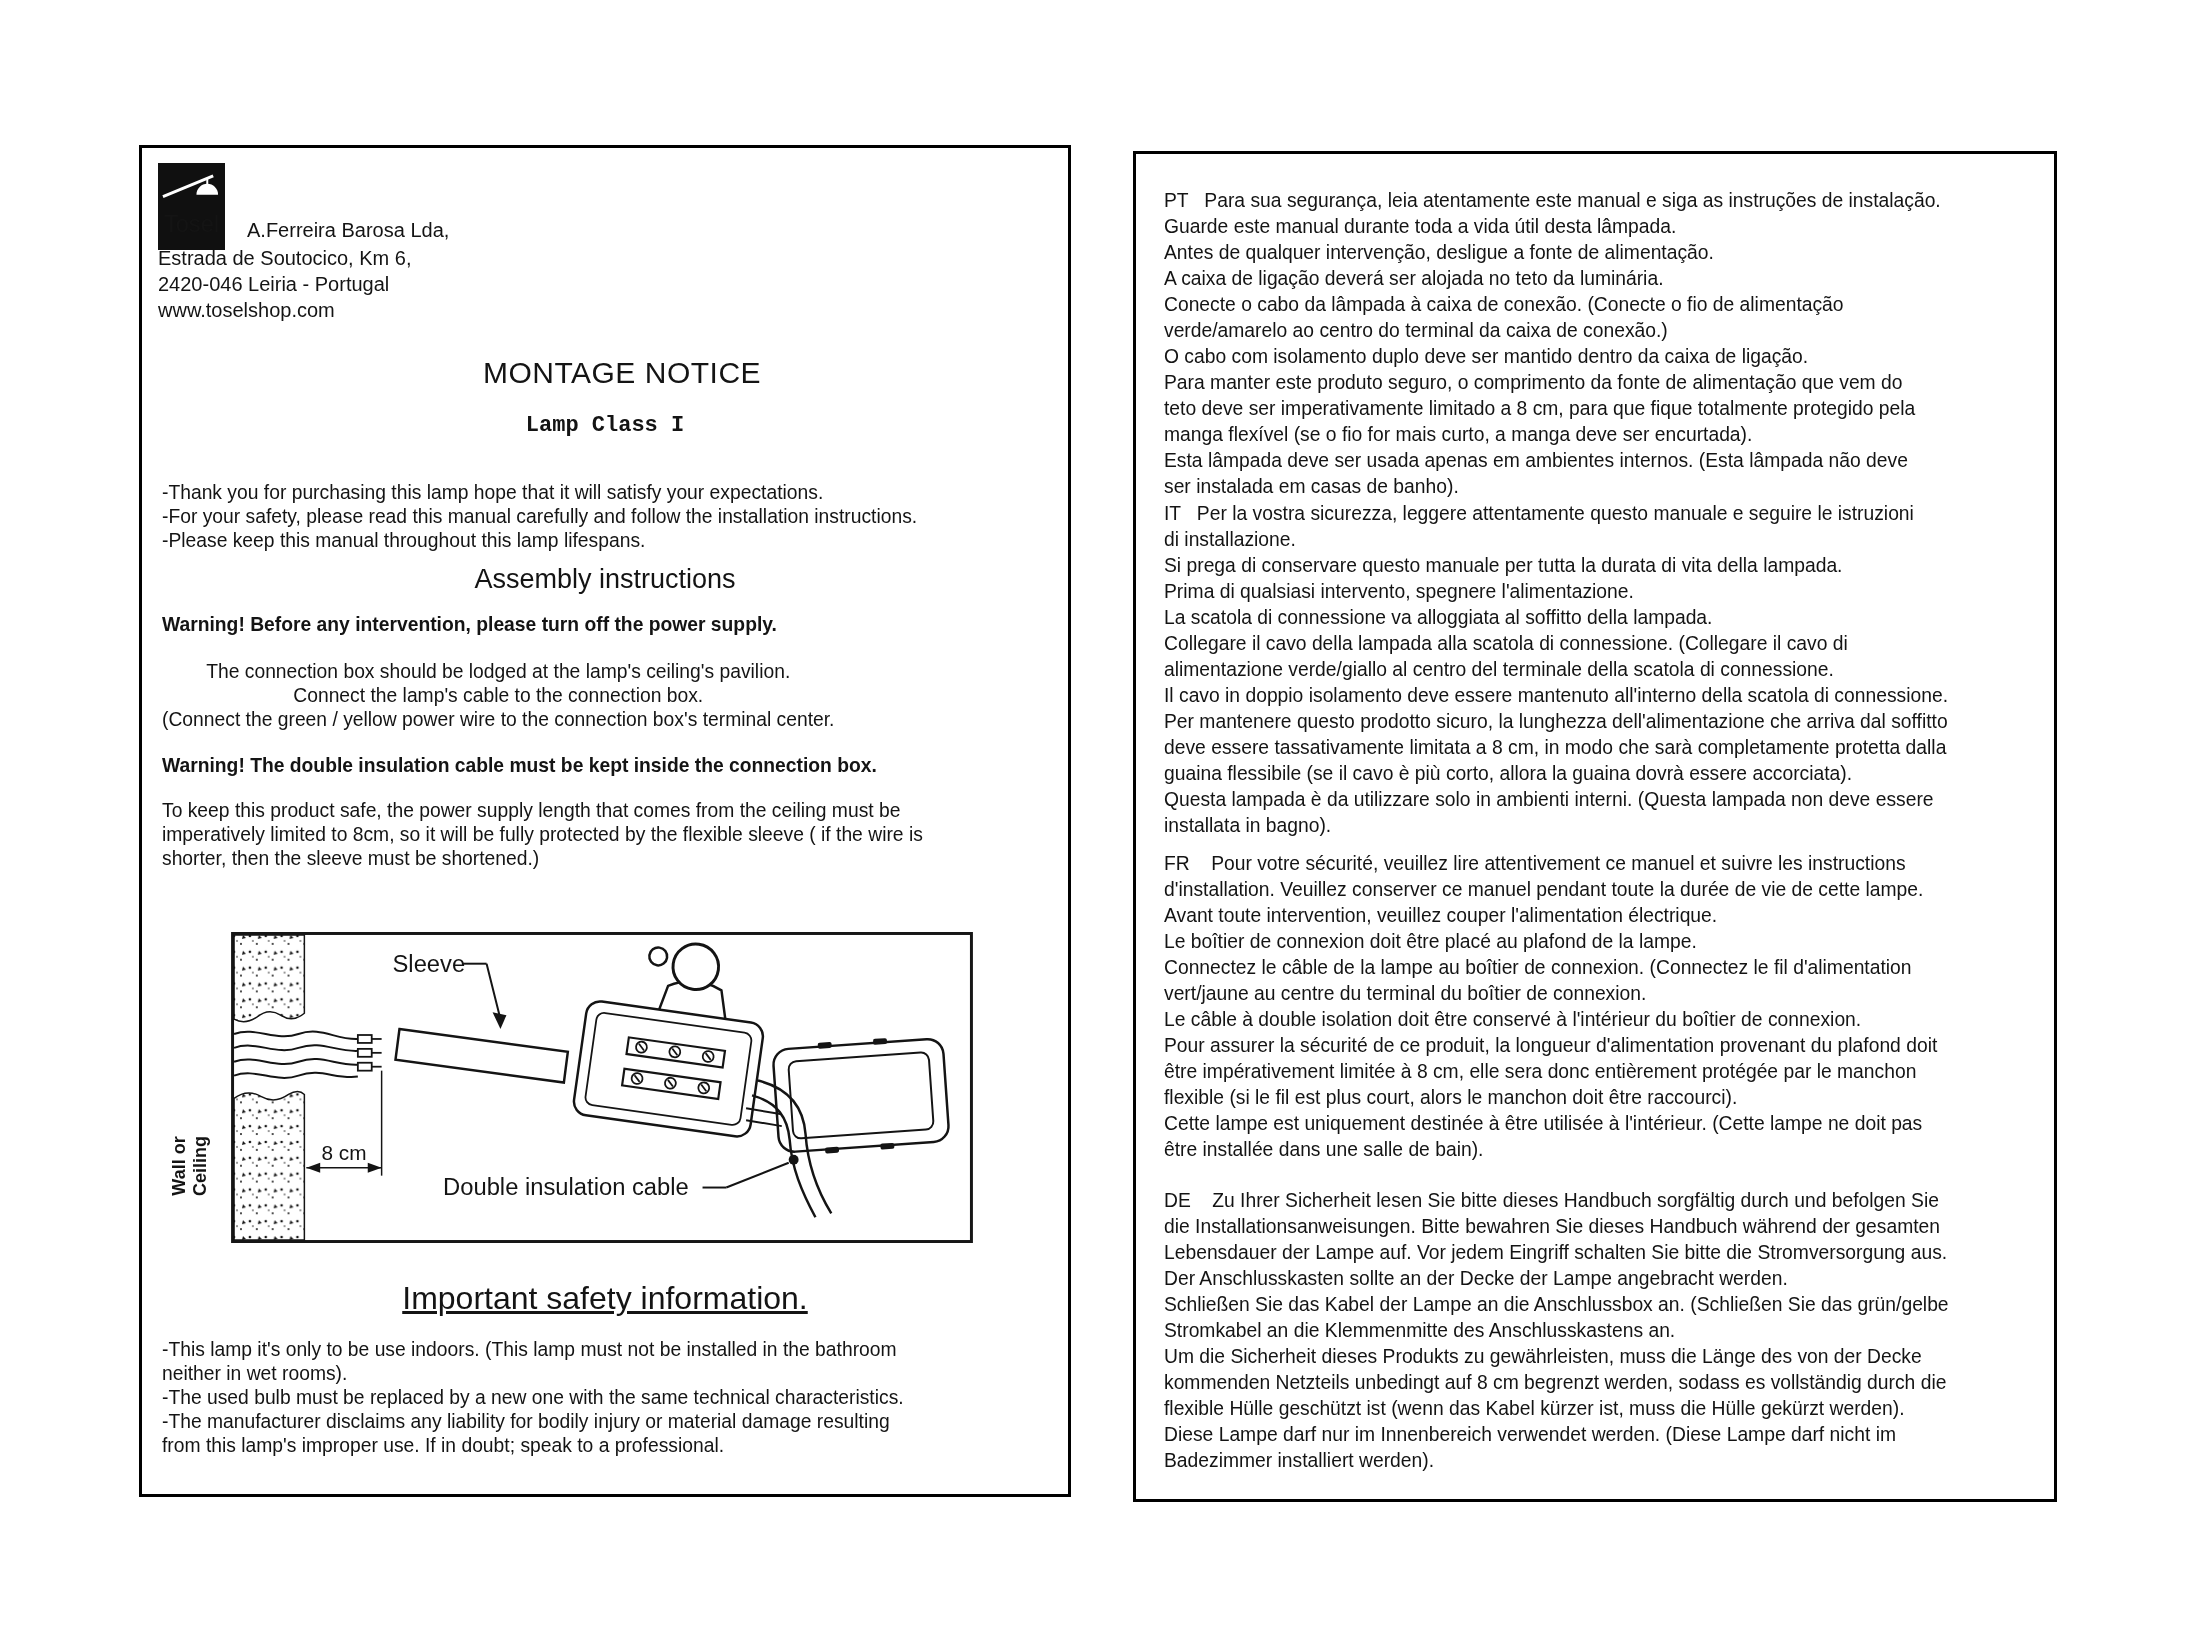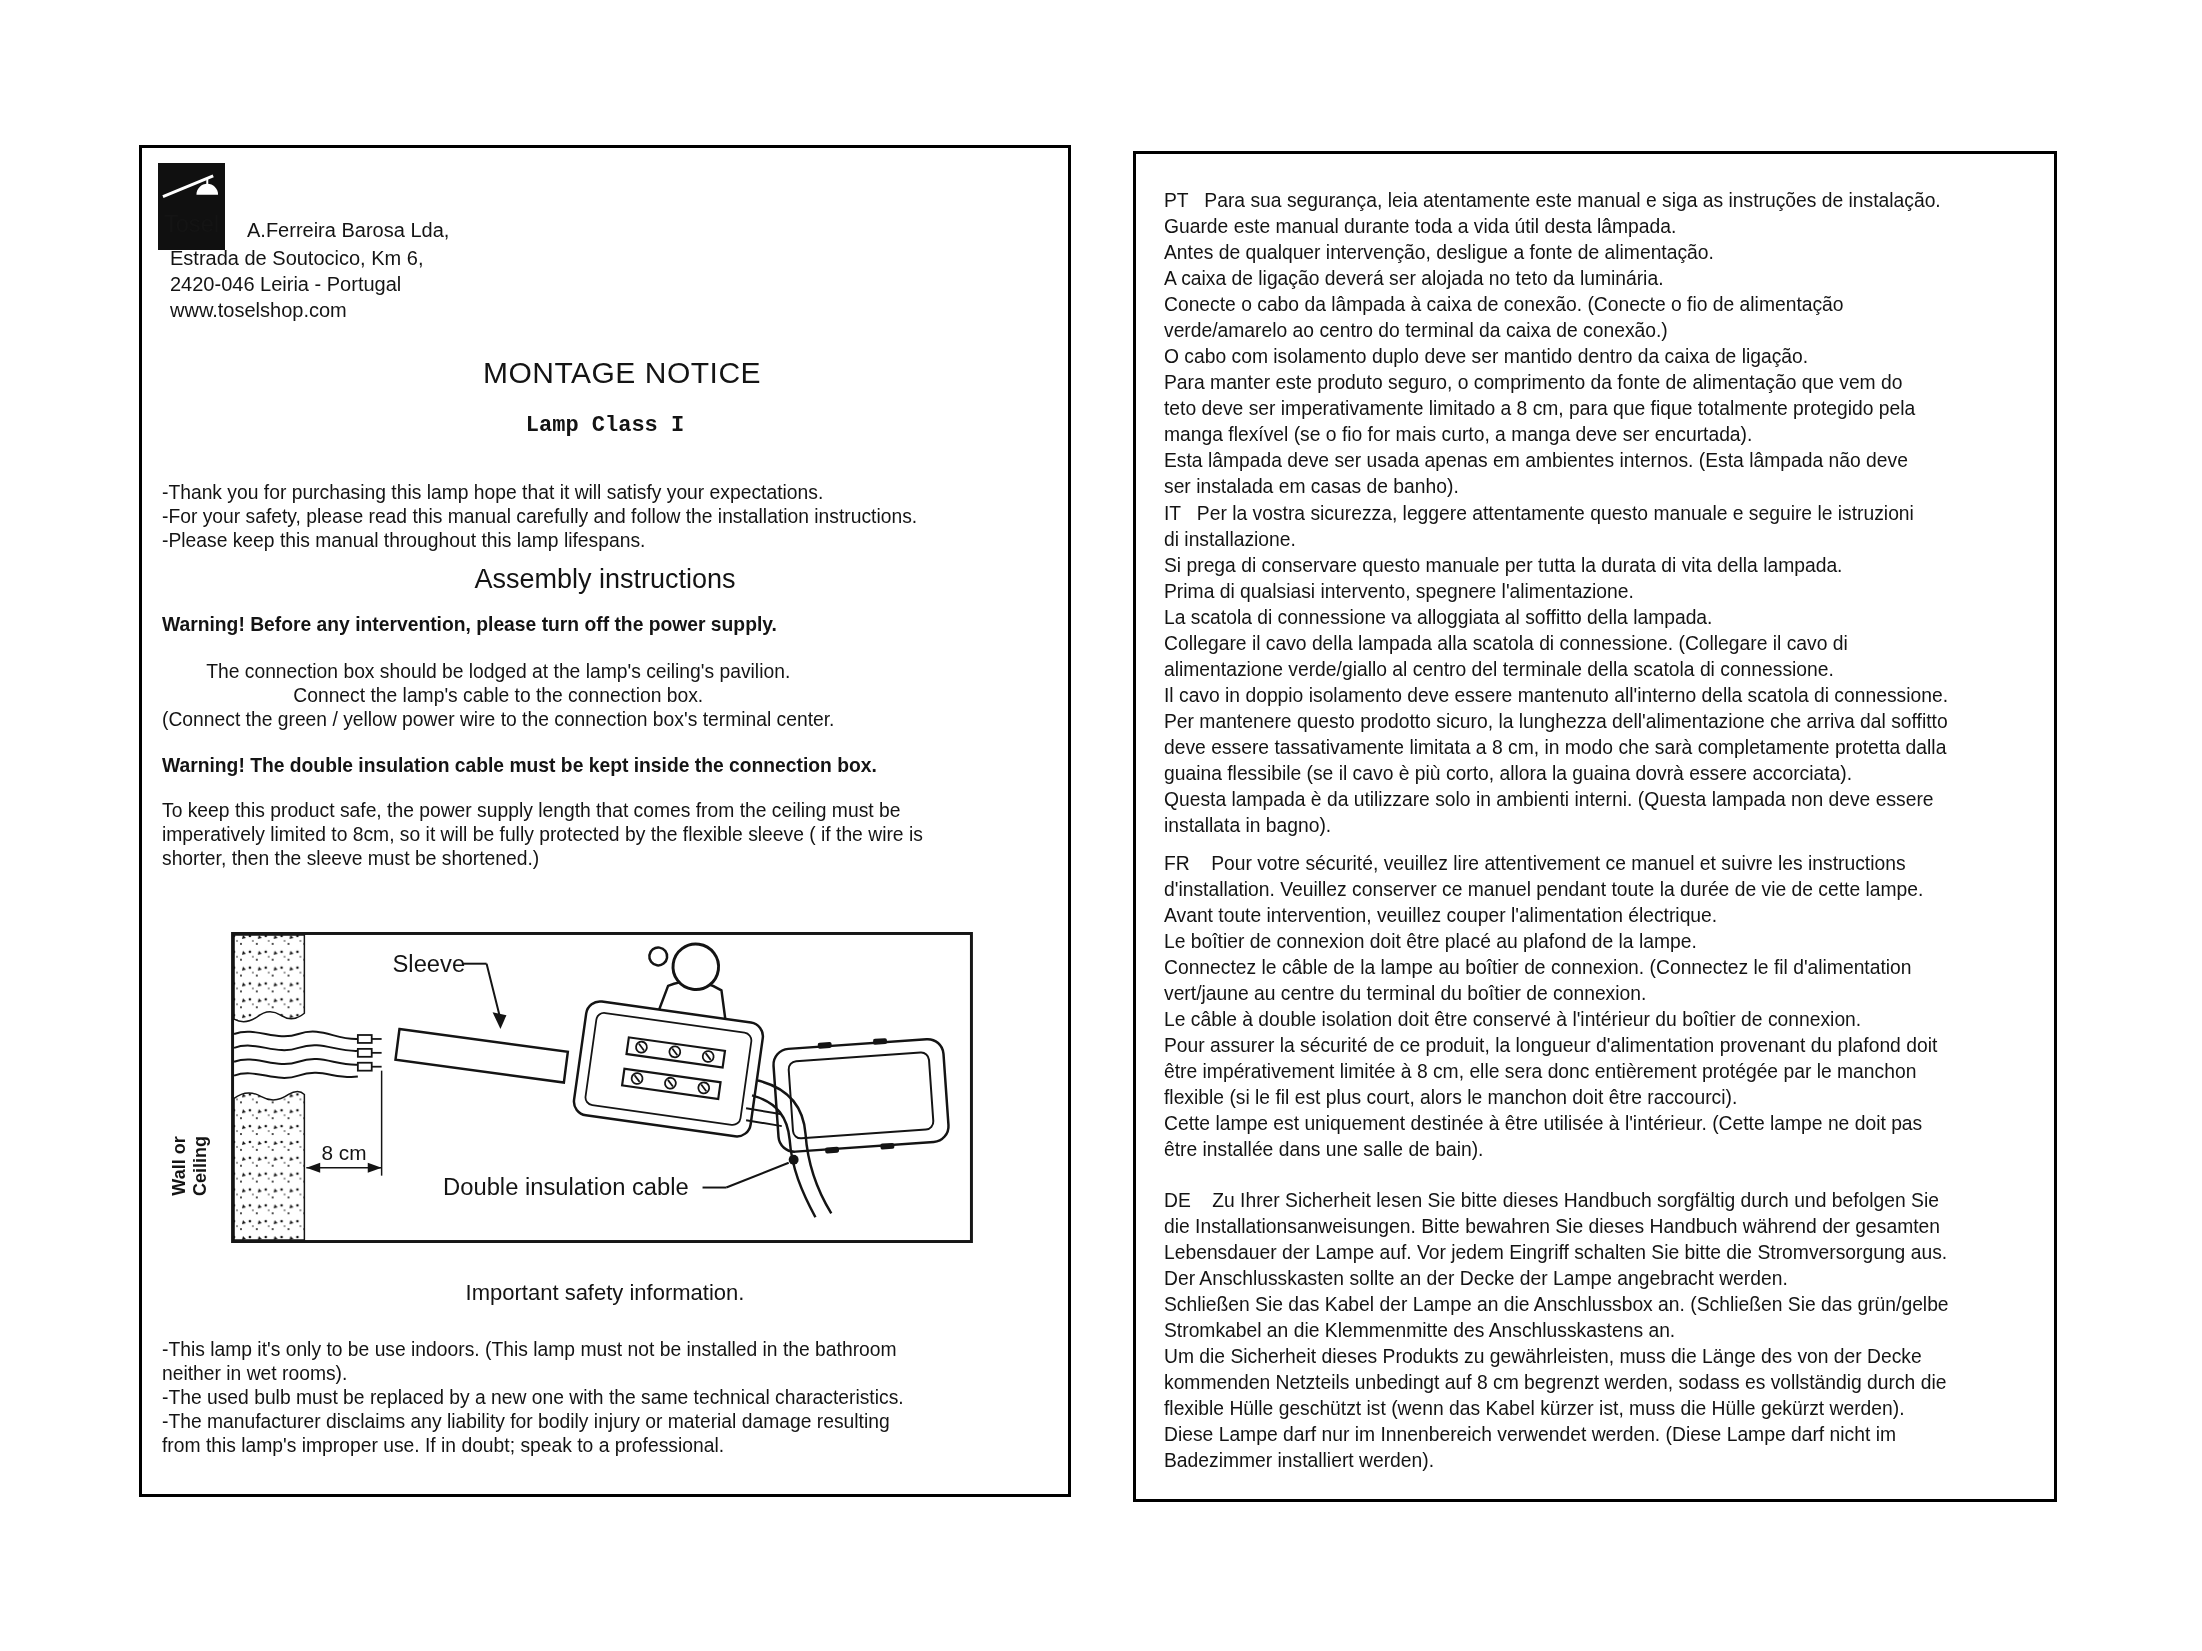--- a/index.html
+++ b/index.html
@@ -9,21 +9,21 @@
   .sheet-left{left:139px;top:145px;width:932px;height:1352px;}
   .sheet-right{left:1133px;top:151px;width:924px;height:1351px;}
   .abs{position:absolute;}
   .line{white-space:pre;}
   .body-txt{font-size:19.3px;line-height:24px;}
   .rp-block{font-size:19.3px;line-height:26px;left:28px;right:10px;}
   .center{left:0;right:0;text-align:center;}
   .h-title{font-size:30px;letter-spacing:0.5px;}
   .h-sub{font-size:22px;font-weight:bold;font-family:Liberation Mono, monospace;}
   .h-sec{font-size:27px;}
-  .h-safety{font-size:22px;}
+  .h-safety{font-size:32px;text-decoration:underline;}
   .bold{font-weight:bold;}
   .addr{font-size:20px;line-height:26px;}
   .logo-box{left:16px;top:15px;width:67px;height:87px;background:#101010;}
   .company{left:105px;top:71px;font-size:20px;}
   .wall-label{left:-26px;top:996px;width:149px;height:44px;transform:rotate(-90deg);
               font-size:18px;font-weight:600;line-height:21px;text-align:center;}
   svg text{font-family:"Liberation Sans",sans-serif;fill:#141414;}
 </style>
 </head>
 <body>
@@ -36,21 +36,21 @@
       <svg width="67" height="87" viewBox="0 0 68 88">
         <line x1="5" y1="34" x2="56" y2="13" stroke="#fff" stroke-width="3"></line>
         <line x1="50" y1="15" x2="50" y2="23" stroke="#fff" stroke-width="2"></line>
         <path d="M39,32 a11,11 0 0 1 22,0 Z" fill="#fff"></path>
         <text x="34" y="70" text-anchor="middle" font-size="24" fill="#ffffff">Tosel</text>
       </svg>
     </div>
 
     <div class="abs company">A.Ferreira Barosa Lda,</div>
 
-    <div class="abs addr" style="left:28px;top:97px;">
+    <div class="abs addr" style="left:16px;top:97px;">
         <div class="line">Estrada de Soutocico, Km 6,</div>
         <div class="line">2420-046 Leiria - Portugal</div>
         <div class="line">www.toselshop.com</div>
       </div>
 
     <div class="abs center h-title" style="top:208px;padding-left:34px;">MONTAGE NOTICE</div>
 
     <div class="abs center h-sub" style="top:265px;">Lamp Class I</div>
 
     <div class="abs body-txt" style="left:20px;top:333px;">

